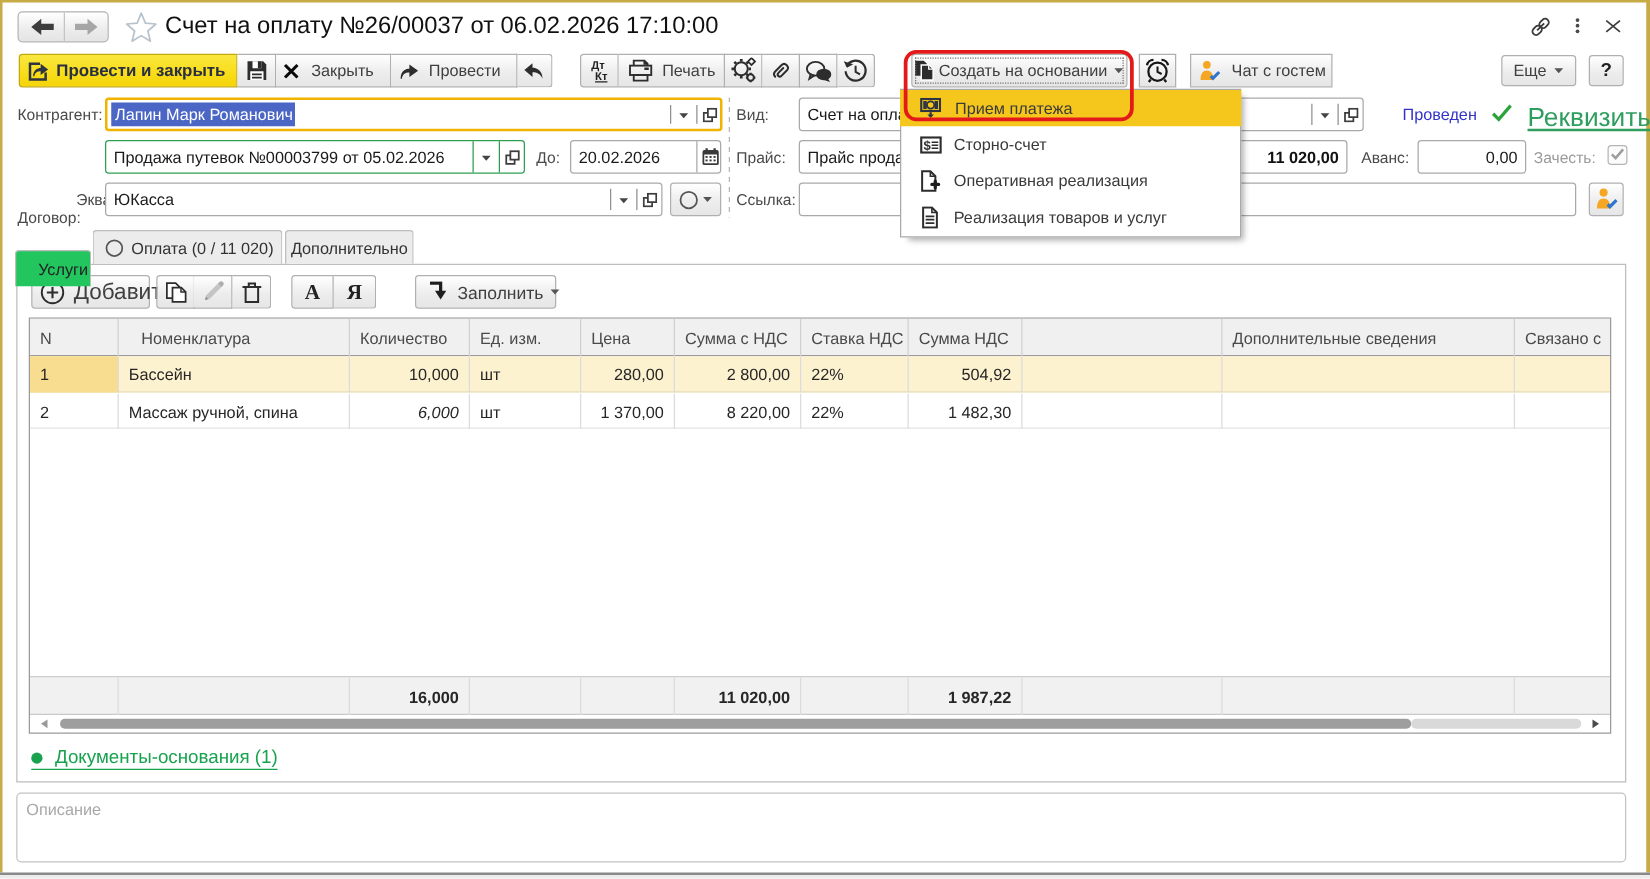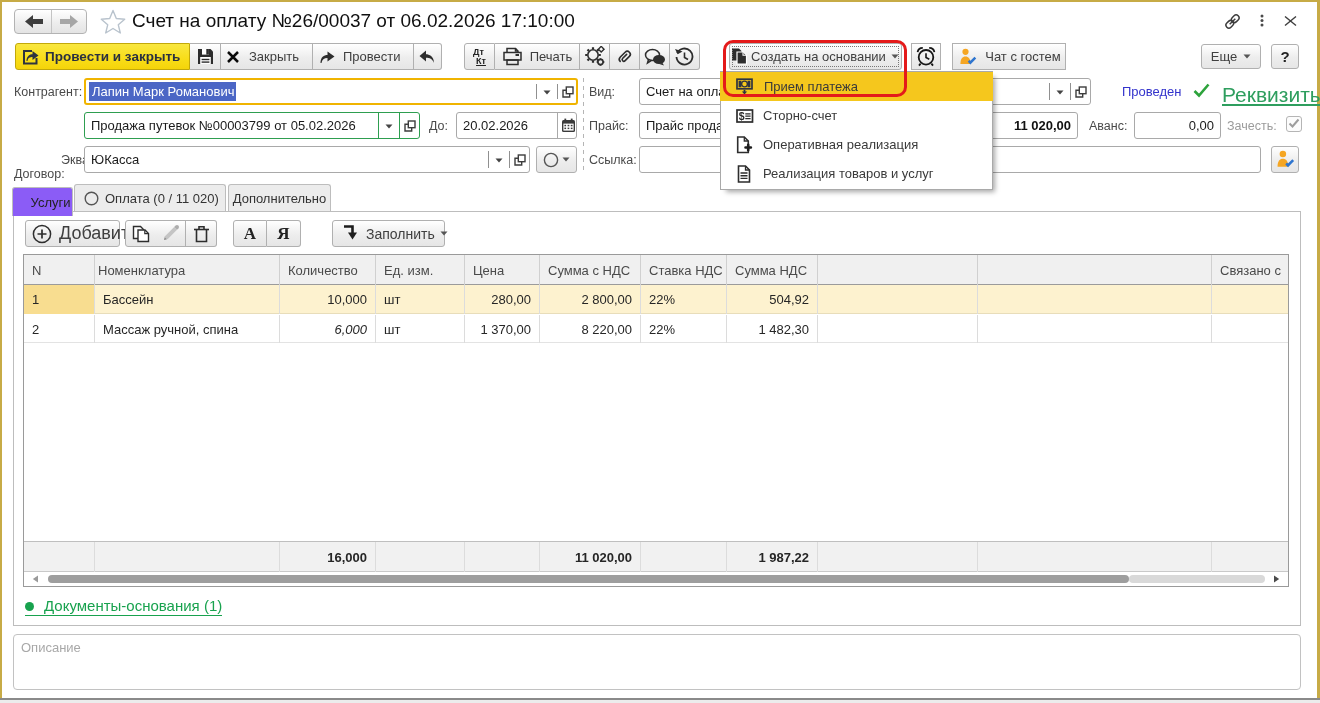--- a/index.html
+++ b/index.html
@@ -306,21 +306,21 @@
 <div class="ab" style="left:13px;top:211px;width:1288px;height:415px;border:1px solid #bdbdbd;background:#fff;"></div>
 <div class="ab" style="left:74px;top:184px;width:152px;height:27px;border:1px solid #bdbdbd;border-bottom:none;border-radius:3px 3px 0 0;background:#ececec;display:flex;align-items:center;white-space:nowrap;">
 <svg style="margin-left:9px;flex:none;" width="15" height="15" viewBox="0 0 15 15">
       <circle cx="7.5" cy="7.5" r="6.3" fill="none" stroke="#555" stroke-width="1.4"></circle>
     </svg>
 <span style="margin-left:6px;font-size:13px;color:#333;">Оплата (0 / 11 020)</span>
   </div>
 <div class="ab" style="left:228px;top:184px;width:103px;height:27px;border:1px solid #bdbdbd;border-bottom:none;border-radius:3px 3px 0 0;background:#ececec;display:flex;align-items:center;justify-content:center;">
 <span style="font-size:13px;color:#333;">Дополнительно</span>
   </div>
-<div class="ab" style="left:12px;top:187px;width:61px;height:29px;border:1px solid #bdbdbd;border-bottom:none;border-radius:3px 3px 0 0;background:#8b5cf6;display:flex;align-items:center;justify-content:center;z-index:5;padding-left:16px;">
+<div class="ab" style="left:12px;top:200px;width:61px;height:29px;border:1px solid #bdbdbd;border-bottom:none;border-radius:3px 3px 0 0;background:#22c55e;display:flex;align-items:center;justify-content:center;z-index:5;padding-left:16px;">
 <span style="font-size:13px;color:#222;">Услуги</span>
   </div>
 <div class="btn" style="left:25px;top:220px;width:95px;height:27px;font-size:18px;">
 <div style="margin-left:6px;display:flex;align-items:center;">
       <svg width="20" height="20" viewBox="0 0 20 20">
         <circle cx="10" cy="10" r="8.6" fill="none" stroke="#2d2d2d" stroke-width="1.5"></circle>
 <path d="M10 5.5 V14.5 M5.5 10 H14.5" stroke="#2d2d2d" stroke-width="1.7"></path>
       </svg>
     </div>
     <span style="margin-left:7px;">Добавить</span>
@@ -361,27 +361,28 @@
     </div>
     <span style="margin-left:9px;">Заполнить</span>
 <svg style="margin-left:5px;flex:none;" width="8" height="5" viewBox="0 0 8 5">
       <path d="M0.5 0.6 L7.5 0.6 L4 4.6 Z" fill="#555"></path>
     </svg>
   </div>
 <div class="ab" style="left:23px;top:254px;width:1266px;height:333px;border:1px solid #9a9a9a;background:#fff;"></div>
 <div class="ab" style="left:24px;top:255px;width:1264px;height:30px;background:#f0f0f0;border-bottom:1px solid #9b9b9b;"></div>
 <div class="ab" style="left:24px;top:255px;width:1264px;height:30px;">
     <div class="hdrtxt" style="left:8px;">N</div>
-    <div class="hdrtxt" style="left:74px;">Номенклатура</div>
+    <div class="hdrtxt" style="left:89px;">Номенклатура</div>
     <div class="hdrtxt" style="left:264px;">Количество</div>
     <div class="hdrtxt" style="left:360px;">Ед. изм.</div>
     <div class="hdrtxt" style="left:449px;">Цена</div>
     <div class="hdrtxt" style="left:524px;">Сумма с НДС</div>
     <div class="hdrtxt" style="left:625px;">Ставка НДС</div>
     <div class="hdrtxt" style="left:711px;">Сумма НДС</div>
+    <div class="hdrtxt" style="left:962px;">Дополнительные сведения</div>
     <div class="hdrtxt" style="left:1196px;">Связано с</div>
     <div class="vl" style="left:70px;top:0;height:30px;"></div>
     <div class="vl" style="left:255px;top:0;height:30px;"></div>
     <div class="vl" style="left:351px;top:0;height:30px;"></div>
     <div class="vl" style="left:440px;top:0;height:30px;"></div>
     <div class="vl" style="left:515px;top:0;height:30px;"></div>
     <div class="vl" style="left:616px;top:0;height:30px;"></div>
     <div class="vl" style="left:702px;top:0;height:30px;"></div>
     <div class="vl" style="left:793px;top:0;height:30px;"></div>
     <div class="vl" style="left:953px;top:0;height:30px;"></div>

